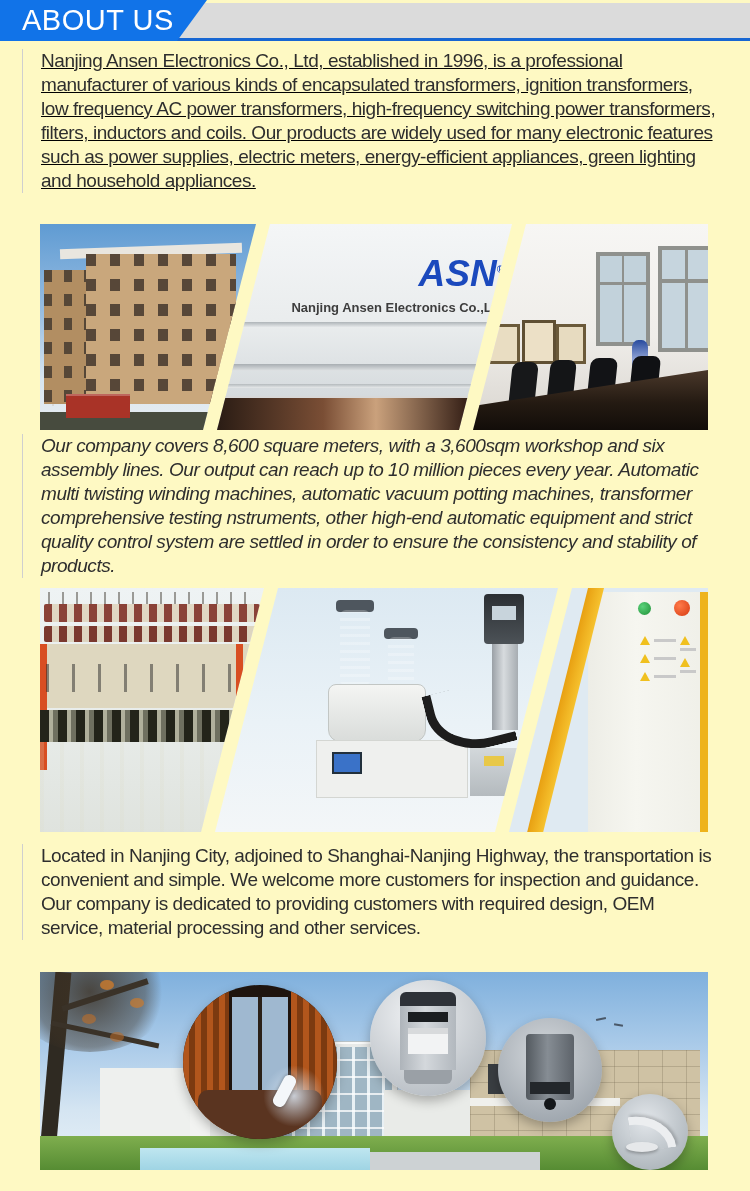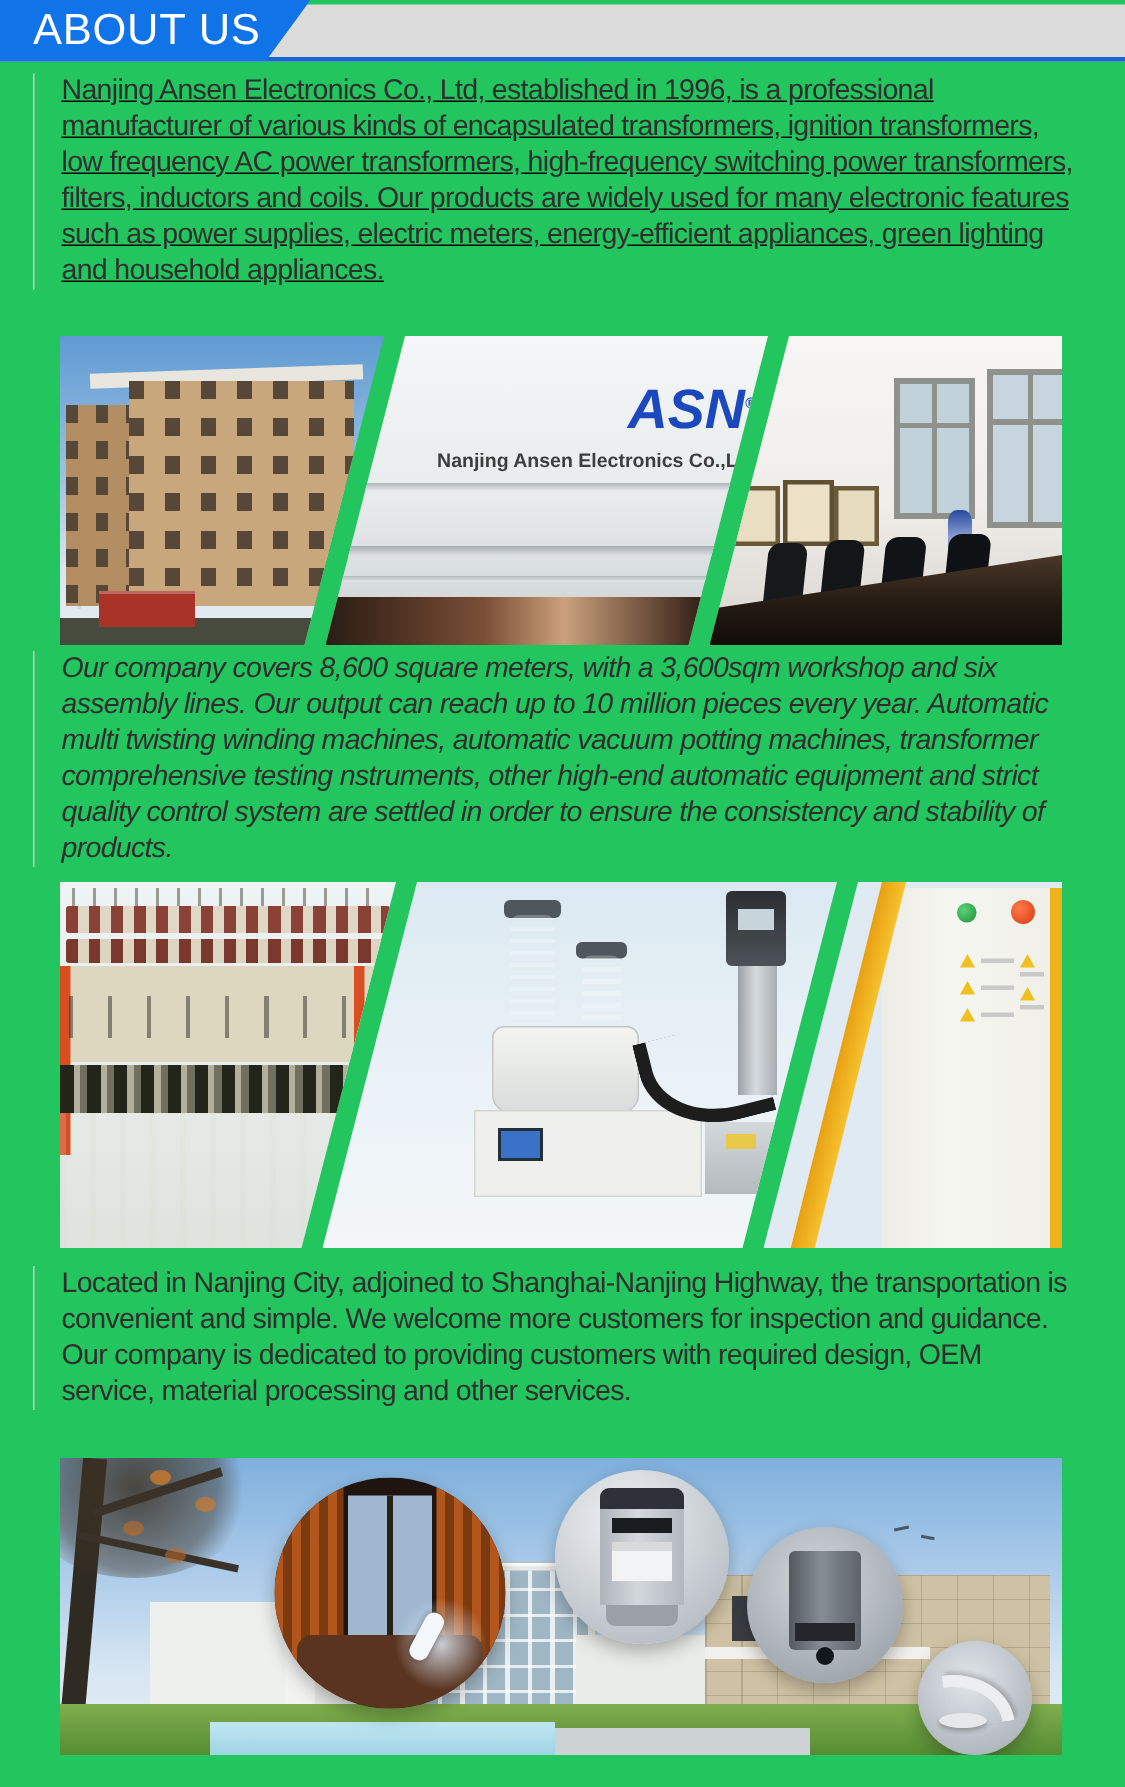--- a/index.html
+++ b/index.html
@@ -1,17 +1,17 @@
 <!DOCTYPE html>
 <html><head>
 <meta charset="utf-8">
 <style>
   html,body{margin:0;padding:0;background:#ffffff;}
   body{font-family:"Liberation Sans","DejaVu Sans",sans-serif;}
-  .page{position:relative;width:750px;height:1191px;background:#22c55e;overflow:hidden;}
+  .page{position:relative;width:750px;height:1191px;background:#fef9c3;overflow:hidden;}
   .a{position:absolute;}
 
   
   .banner{position:absolute;left:0;top:0;width:750px;height:41px;}
   .banner-strip{position:absolute;left:0;top:3px;width:750px;height:35px;background:#dbdbdb;border-bottom:3px solid #1766d2;box-sizing:content-box;}
   .banner-chip{position:absolute;left:0;top:0;width:212px;height:41px;background:#1173e8;
     clip-path:polygon(0 0,207px 0,177px 41px,0 41px);
     display:flex;align-items:center;}
   .banner-title{color:#fff;font-size:29px;letter-spacing:.5px;padding-left:22px;line-height:41px;}
 

